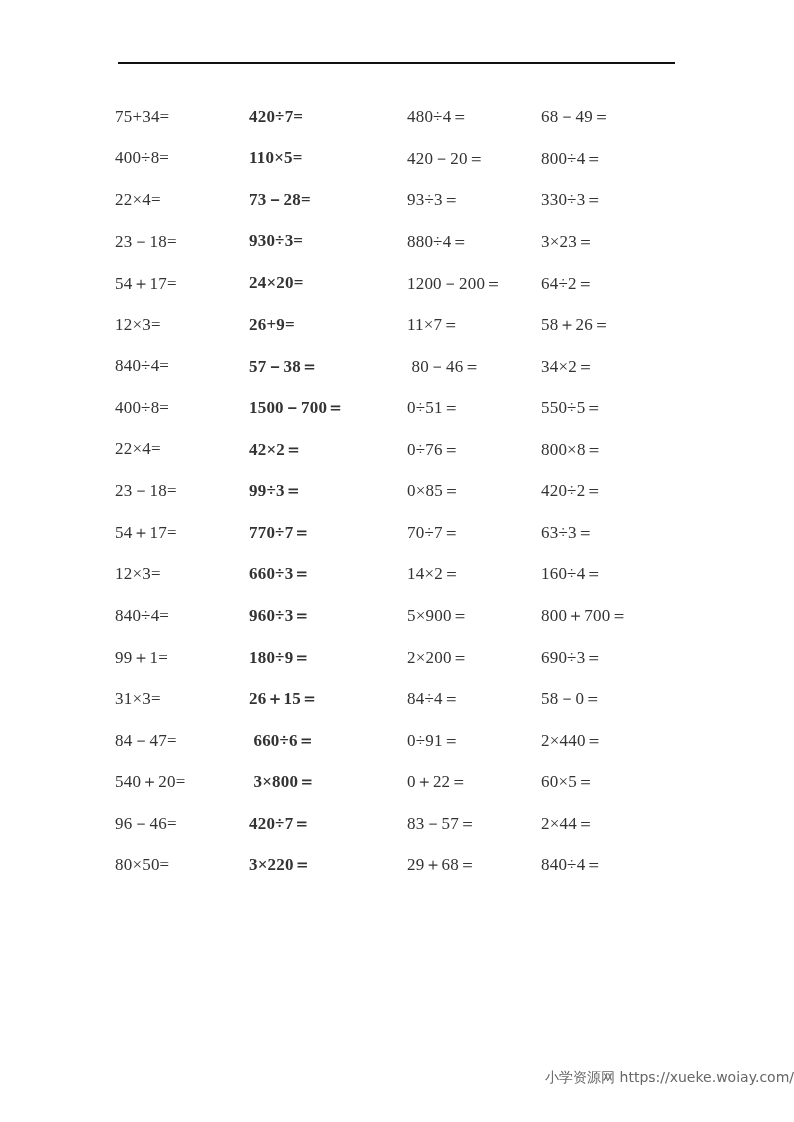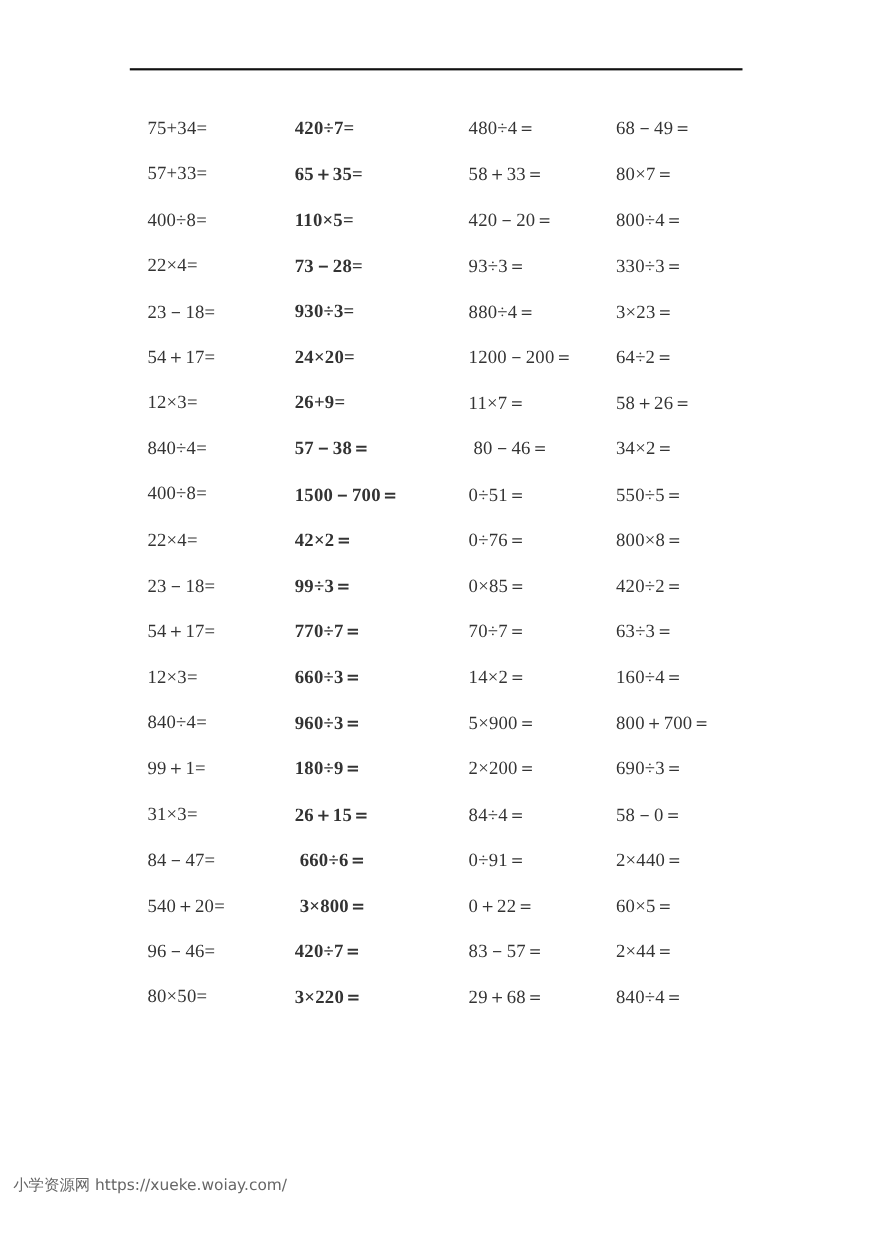--- a/index.html
+++ b/index.html
@@ -1,51 +1,45 @@
 <!DOCTYPE html>
 <html><head>
 <meta charset="utf-8">
 <style>
   html, body { margin: 0; padding: 0; background: #ffffff; }
   body { width: 794px; height: 1122px; position: relative; overflow: hidden; }
   .rule { position: absolute; left: 118px; top: 62px; width: 557px; height: 1.5px; background: #111; }
-  .grid { position: absolute; left: 134px; top: 96px; width: 560px; }
+  .grid { position: absolute; left: 115px; top: 96px; width: 560px; }
   .row { display: flex; height: 41.57px; align-items: center; }
   .cell {
     width: 146px;
     font-family: "Liberation Serif", "DejaVu Serif", serif;
     font-size: 17px;
     color: #333;
     white-space: pre;
     letter-spacing: 0.2px;
   }
   .cell:nth-child(2) { width: 146px; font-weight: bold; }
   .cell:nth-child(3) { width: 146px; margin-left: 24px; }
   .footer {
-    position: absolute; left: 0; right: 0; top: 1069px; text-align: left;
-    font-family: "DejaVu Sans", sans-serif; font-size: 14px; color: #666; margin-left: 12px;
+    position: absolute; left: 0; right: 0; top: 1069px; text-align: right;
+    font-family: "DejaVu Sans", sans-serif; font-size: 14px; color: #666;
   }
 </style>
 </head>
 <body>
 
 <div class="rule"></div>
 
 <div class="grid" id="grid">
     <div class="row">
       <div class="cell">75+34=</div>
       <div class="cell">420÷7=</div>
       <div class="cell">480÷4＝</div>
       <div class="cell">68－49＝</div>
-    </div>
-    <div class="row">
-      <div class="cell">57+33=</div>
-      <div class="cell">65＋35=</div>
-      <div class="cell">58＋33＝</div>
-      <div class="cell">80×7＝</div>
     </div>
     <div class="row">
       <div class="cell">400÷8=</div>
       <div class="cell">110×5=</div>
       <div class="cell">420－20＝</div>
       <div class="cell">800÷4＝</div>
     </div>
     <div class="row">
       <div class="cell">22×4=</div>
       <div class="cell">73－28=</div>

